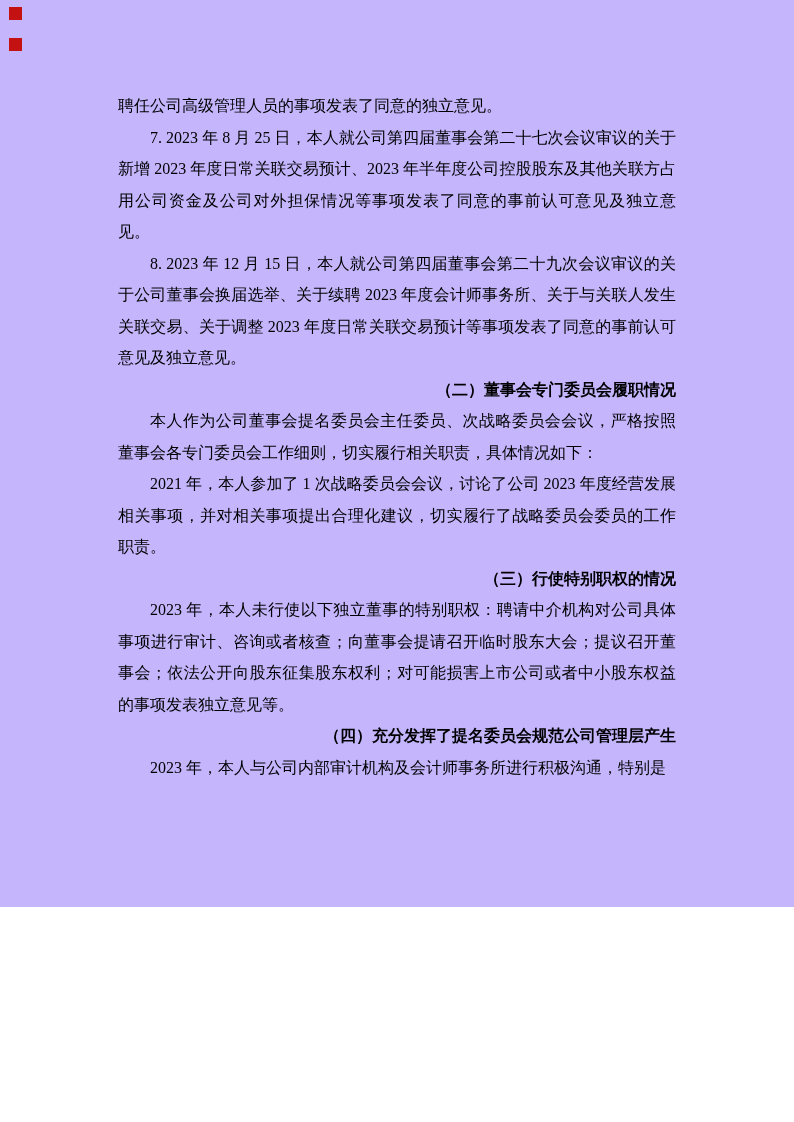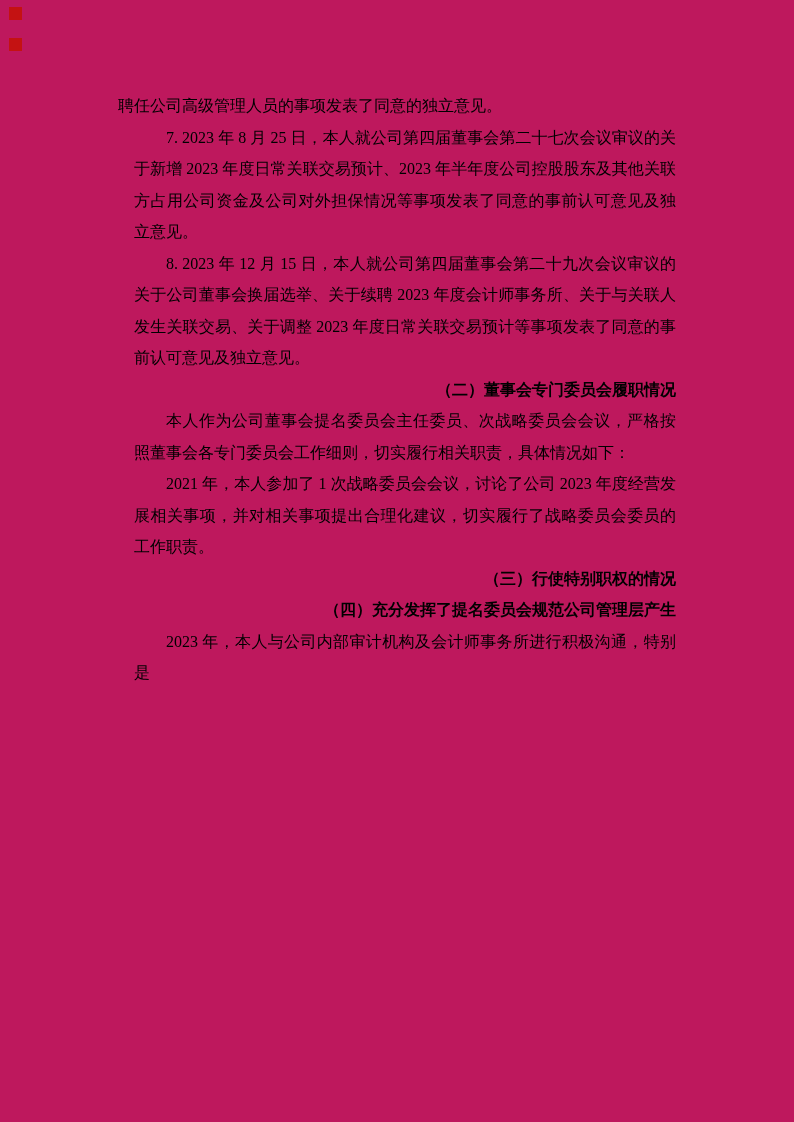--- a/index.html
+++ b/index.html
@@ -3,43 +3,42 @@
 <meta charset="utf-8">
 <style>
   html, body {
     margin: 0;
     padding: 0;
     background: #ffffff;
   }
   .page {
     position: relative;
     width: 794px;
-    height: 1122px;
-    background: #be185d;
+    height: 907px;
+    background: #c4b5fd;
     overflow: hidden;
     font-family: "Liberation Serif", "DejaVu Serif", serif;
     color: #000000;
   }
   .content {
     position: absolute;
     left: 118px;
     top: 90px;
     width: 558px;
   }
   .block {
     margin: 0;
     font-size: 16px;
     line-height: 31.5px;
     text-align: justify;
     text-justify: inter-ideograph;
     word-break: break-all;
   }
   .paragraph {
     text-indent: 32px;
-    margin-left: 16px;
   }
   .continuation {
     text-indent: 0;
   }
   .heading {
     text-indent: 32px;
     font-weight: bold;
     font-family: "Liberation Sans", "DejaVu Sans", sans-serif;
     text-align: right;
   }
@@ -56,16 +55,17 @@
   <div class="marker" style="left: 9px; top: 7px; background: rgb(196, 18, 18);"></div>
   <div class="marker" style="left: 9px; top: 38px; background: rgb(196, 18, 18);"></div>
   <main class="content">
       <p class="block continuation">聘任公司高级管理人员的事项发表了同意的独立意见。</p>
       <p class="block paragraph">7. 2023 年 8 月 25 日，本人就公司第四届董事会第二十七次会议审议的关于新增 2023 年度日常关联交易预计、2023 年半年度公司控股股东及其他关联方占用公司资金及公司对外担保情况等事项发表了同意的事前认可意见及独立意见。</p>
       <p class="block paragraph">8. 2023 年 12 月 15 日，本人就公司第四届董事会第二十九次会议审议的关于公司董事会换届选举、关于续聘 2023 年度会计师事务所、关于与关联人发生关联交易、关于调整 2023 年度日常关联交易预计等事项发表了同意的事前认可意见及独立意见。</p>
       <p class="block heading">（二）董事会专门委员会履职情况</p>
       <p class="block paragraph">本人作为公司董事会提名委员会主任委员、次战略委员会会议，严格按照董事会各专门委员会工作细则，切实履行相关职责，具体情况如下：</p>
       <p class="block paragraph">2021 年，本人参加了 1 次战略委员会会议，讨论了公司 2023 年度经营发展相关事项，并对相关事项提出合理化建议，切实履行了战略委员会委员的工作职责。</p>
       <p class="block heading">（三）行使特别职权的情况</p>
+      <p class="block paragraph">2023 年，本人未行使以下独立董事的特别职权：聘请中介机构对公司具体事项进行审计、咨询或者核查；向董事会提请召开临时股东大会；提议召开董事会；依法公开向股东征集股东权利；对可能损害上市公司或者中小股东权益的事项发表独立意见等。</p>
       <p class="block heading">（四）充分发挥了提名委员会规范公司管理层产生</p>
       <p class="block paragraph">2023 年，本人与公司内部审计机构及会计师事务所进行积极沟通，特别是</p>
     </main>
 </div>
 
 </body></html>

